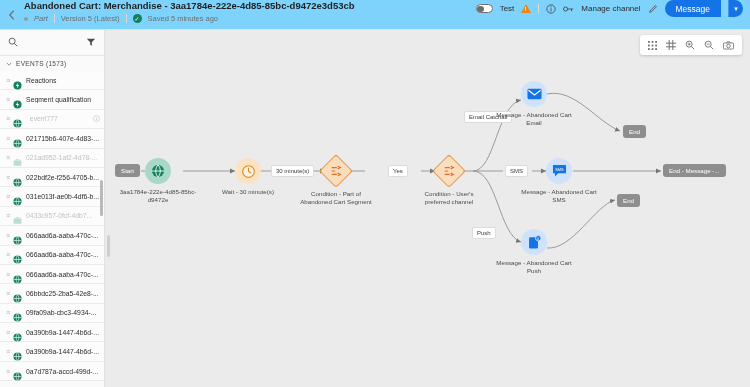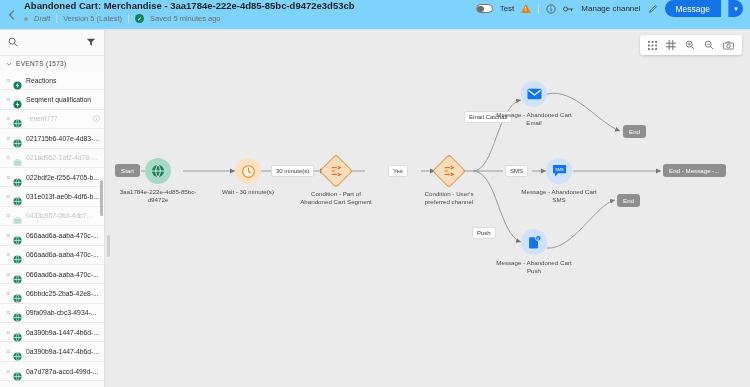--- a/index.html
+++ b/index.html
@@ -142,21 +142,21 @@
 <div id="header">
   <div id="back-btn">
     <svg width="7" height="10" viewBox="0 0 7 10">
       <path d="M5.5 1 L1.7 5 L5.5 9" stroke="#6e6e6e" stroke-width="1.1" fill="none" stroke-linecap="round"></path>
     </svg>
   </div>
   <div id="title-block">
     <div id="doc-title">Abandoned Cart: Merchandise - 3aa1784e-222e-4d85-85bc-d9472e3d53cb</div>
     <div id="meta-row">
       <span class="dot-mark"></span>
-      <span class="meta-txt meta-italic">Draft</span>
+      <span class="meta-txt meta-italic">Part</span>
       <span class="vsep"></span>
       <span class="meta-txt">Version 5 (Latest)</span>
       <span class="vsep"></span>
       <span class="check-circle">✓</span>
       <span class="meta-txt">Saved 5 minutes ago</span>
     </div>
   </div>
   <div id="header-right">
     <div class="toggle-pill"></div>
     <span class="hdr-label">Test</span>

